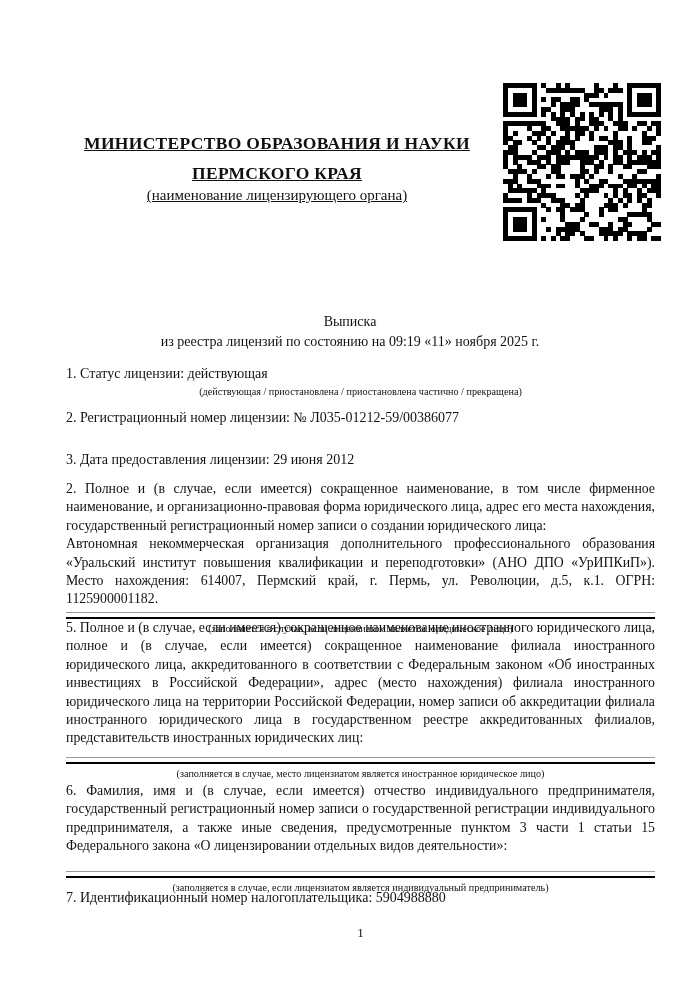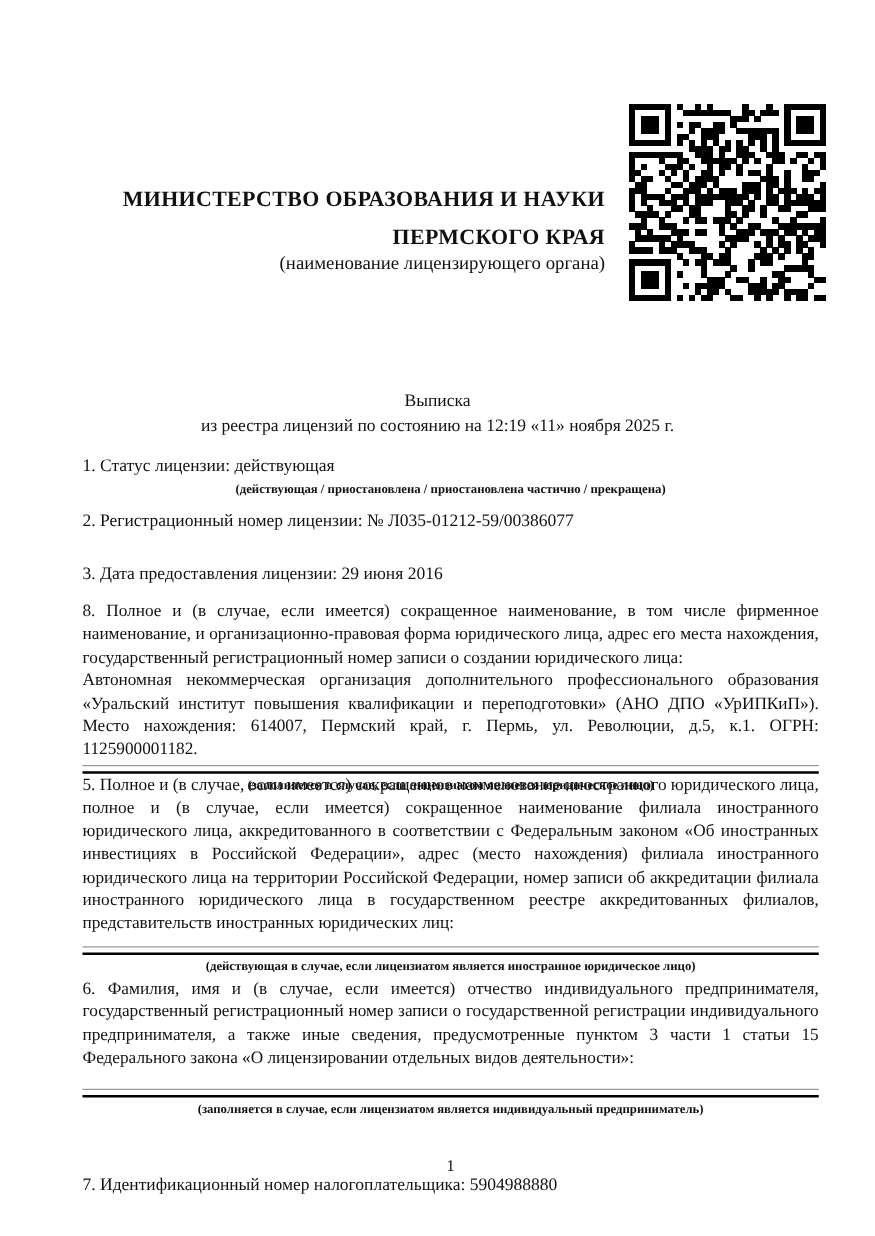--- a/index.html
+++ b/index.html
@@ -9,24 +9,25 @@
     height: 989px;
     background: #ffffff;
     color: #111;
     font-family: "Liberation Serif", "DejaVu Serif", serif;
     overflow: hidden;
   }
 
   
   .org-block {
     position: absolute;
-    top: 144px;
+    top: 128px;
     left: 70px;
     width: 414px;
-    text-align: right;
+    text-align: center;
+    text-decoration: underline;
   }
   .org-title {
     font-weight: bold;
     font-size: 17.5px;
     line-height: 30px;
     letter-spacing: 0.3px;
     white-space: nowrap;
   }
   .org-caption {
     font-size: 15px;
@@ -75,21 +76,20 @@
     border-bottom: 2px solid #000;
   }
   .m3  { margin-top: 3px; }
   .m9  { margin-top: 9px; }
   .m15 { margin-top: 15px; }
   .small-caption {
     font-size: 10.2px;
     line-height: 13px;
     text-align: center;
     margin-top: 3px;
-    font-weight: bold;
   }
 
   .page-number {
     position: absolute;
     top: 925px;
     left: 66px;
     width: 589px;
     text-align: center;
     font-size: 13px;
   }
@@ -648,54 +648,54 @@
         <rect x="124.48" y="153.21" width="4.94" height="4.94"></rect>
         <rect x="134.06" y="153.21" width="4.94" height="4.94"></rect>
         <rect x="138.85" y="153.21" width="4.94" height="4.94"></rect>
         <rect x="148.42" y="153.21" width="4.94" height="4.94"></rect>
         <rect x="153.21" y="153.21" width="4.94" height="4.94"></rect>
       </svg>
     </div>
 
   <div class="doc-title">
     <div>Выписка</div>
-    <div>из реестра лицензий по состоянию на 12:19 «11» ноября 2025 г.</div>
+    <div>из реестра лицензий по состоянию на 09:19 «11» ноября 2025 г.</div>
   </div>
 
   <div class="item" style="top:365px">
     <div class="simple-line">1. Статус лицензии: действующая</div>
     <div class="small-caption" style="margin-top:2px">(действующая / приостановлена / приостановлена частично / прекращена)</div>
   </div>
 
   <div class="item" style="top:409px">
     <div class="simple-line">2. Регистрационный номер лицензии: № Л035-01212-59/00386077</div>
   </div>
 
   <div class="item" style="top:451px">
-    <div class="simple-line">3. Дата предоставления лицензии: 29 июня 2016</div>
+    <div class="simple-line">3. Дата предоставления лицензии: 29 июня 2012</div>
   </div>
 
   <div class="item" style="top:480px">
-    <div class="para">8. Полное и (в случае, если имеется) сокращенное наименование, в том числе фирменное наименование, и организационно-правовая форма юридического лица, адрес его места нахождения, государственный регистрационный номер записи о создании юридического лица:</div>
+    <div class="para">2. Полное и (в случае, если имеется) сокращенное наименование, в том числе фирменное наименование, и организационно-правовая форма юридического лица, адрес его места нахождения, государственный регистрационный номер записи о создании юридического лица:</div>
     <div class="para">Автономная некоммерческая организация дополнительного профессионального образования «Уральский институт повышения квалификации и переподготовки» (АНО ДПО «УрИПКиП»). Место нахождения: 614007, Пермский край, г. Пермь, ул. Революции, д.5, к.1. ОГРН: 1125900001182.</div>
     <div class="fill-rule m3"></div>
     <div class="small-caption">(заполняется в случае, если лицензиатом является юридическое лицо)</div>
   </div>
 
   <div class="item" style="top:619px">
     <div class="para">5. Полное и (в случае, если имеется) сокращенное наименование иностранного юридического лица, полное и (в случае, если имеется) сокращенное наименование филиала иностранного юридического лица, аккредитованного в соответствии с Федеральным законом «Об иностранных инвестициях в Российской Федерации», адрес (место нахождения) филиала иностранного юридического лица на территории Российской Федерации, номер записи об аккредитации филиала иностранного юридического лица в государственном реестре аккредитованных филиалов, представительств иностранных юридических лиц:</div>
     <div class="fill-rule m9"></div>
-    <div class="small-caption">(действующая в случае, если лицензиатом является иностранное юридическое лицо)</div>
+    <div class="small-caption">(заполняется в случае, место лицензиатом является иностранное юридическое лицо)</div>
   </div>
 
   <div class="item" style="top:782px">
     <div class="para">6. Фамилия, имя и (в случае, если имеется) отчество индивидуального предпринимателя, государственный регистрационный номер записи о государственной регистрации индивидуального предпринимателя, а также иные сведения, предусмотренные пунктом 3 части 1 статьи 15 Федерального закона «О лицензировании отдельных видов деятельности»:</div>
     <div class="fill-rule m15"></div>
     <div class="small-caption">(заполняется в случае, если лицензиатом является индивидуальный предприниматель)</div>
   </div>
 
-  <div class="item" style="top:940px">
+  <div class="item" style="top:889px">
     <div class="simple-line">7. Идентификационный номер налогоплательщика: 5904988880</div>
   </div>
 
   <div class="page-number">1</div>
 
 </div>
 
 </body></html>

